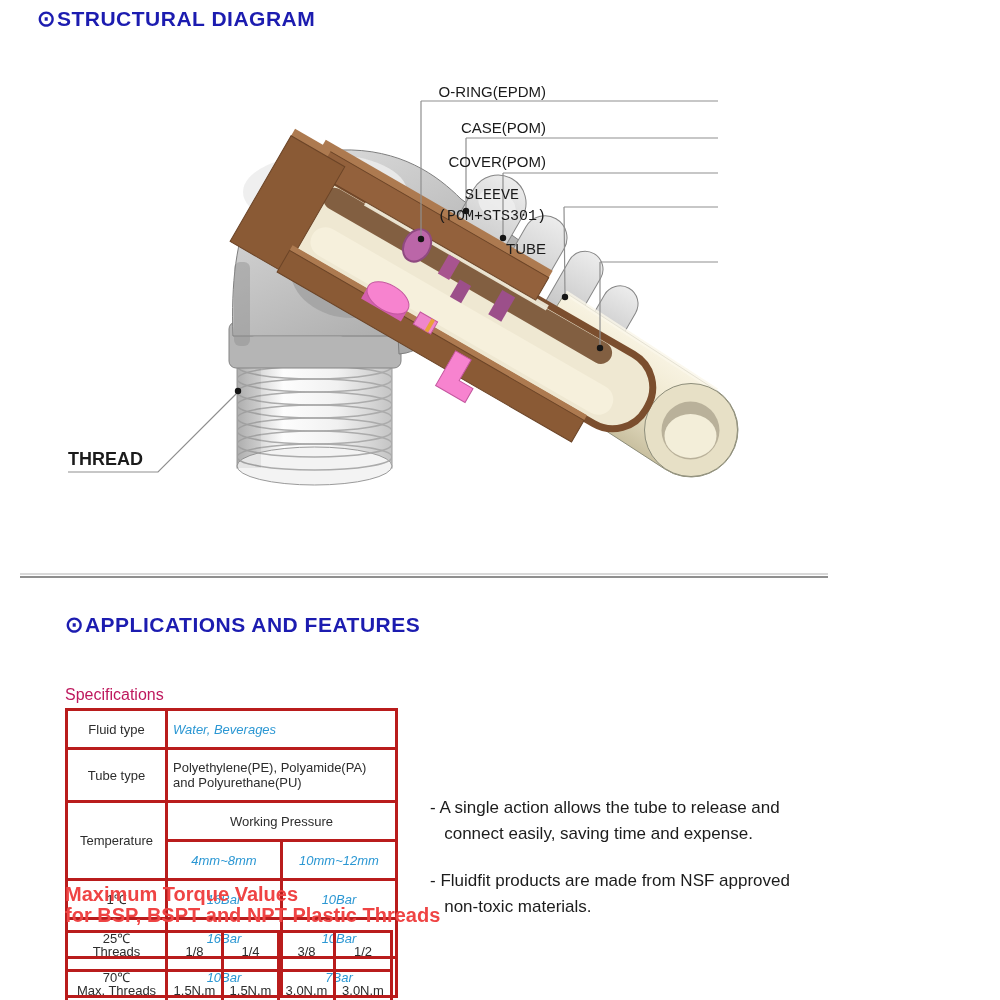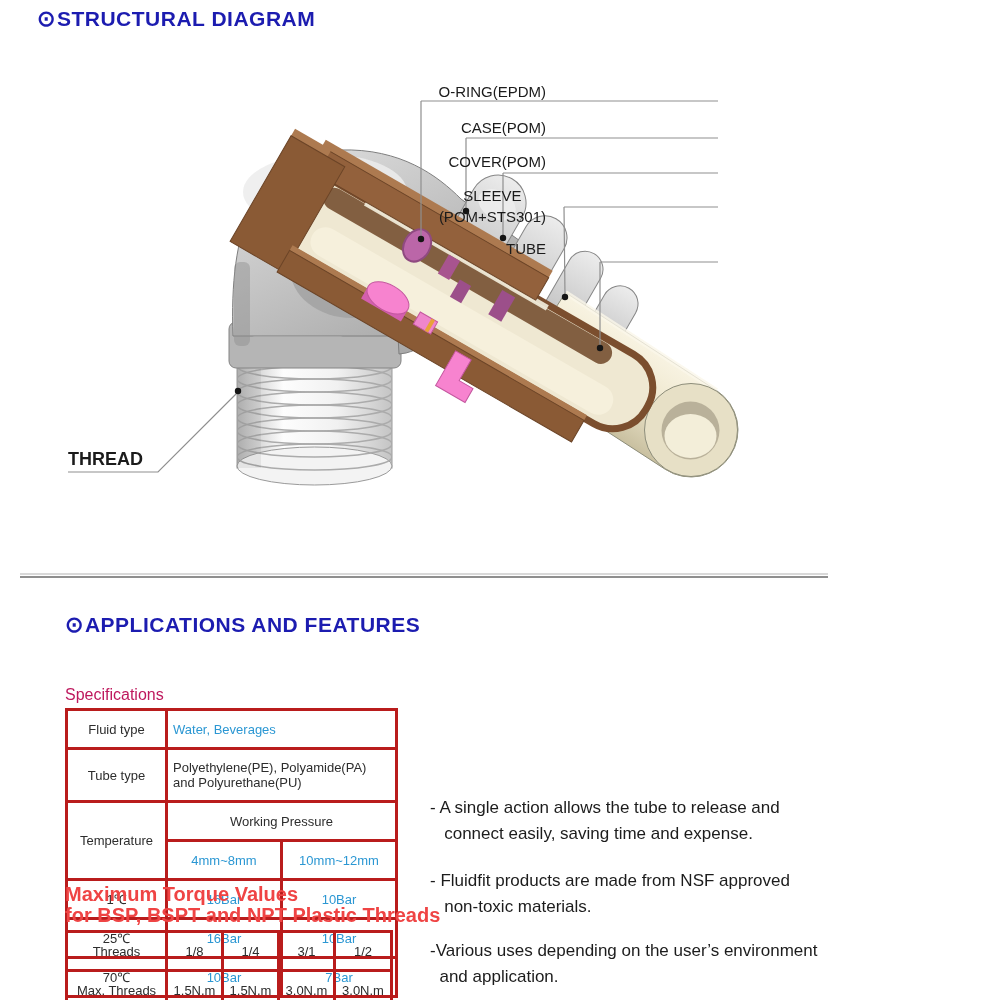--- a/index.html
+++ b/index.html
@@ -10,33 +10,33 @@
   .sec-title {
     position:absolute; left:37px; color:#1c1cb0; font-size:21px; font-weight:bold;
     letter-spacing:0.5px; white-space:nowrap;
   }
   .sec-title .bullseye { font-weight:bold; font-size:22px; margin-right:1px; }
   .figure-svg { position:absolute; left:0; top:0; }
   .dlabel {
     position:absolute; right:282px; font-size:15px; color:#1b1b1b;
     white-space:nowrap; text-align:right; line-height:21px;
   }
-  .dlabel.center { text-align:center; }
+  .dlabel.center { text-align:center;font-family:Liberation Mono, monospace; }
   .dlabel-left { position:absolute; font-size:18px; color:#1b1b1b; white-space:nowrap;font-weight:bold; }
   .divider {
     position:absolute; left:20px; top:573px; width:947px; height:0;
     border-top:2px solid #d9d9d9; box-shadow:0 3px 0 #8f8f8f;
   }
   .sub-title { position:absolute; color:#be185d; font-weight:normal; font-size:16px; white-space:nowrap; }
   .sub-title2 { position:absolute; color:#ef4444; font-weight:bold; font-size:20px; line-height:21px; white-space:pre-line; }
   table.doc { position:absolute; border-collapse:collapse; table-layout:fixed; font-size:13px; color:#2d2d2d; }
   table.doc td { border:3px solid #b91c1c; text-align:center; padding:8px 5px; height:20px; line-height:15px; }
   table.spec  td.tall { height:34px; }
   table.doc td.left { text-align:left; }
-  table.doc td.blue { color:#2b97d3; }
+  table.doc td.blue { color:#2b97d3;font-style:italic; }
   .feature {
     position:absolute; left:430px; width:565px; font-size:17px; line-height:26px;
     color:#1c1c1c; white-space:pre-wrap;
   }
 </style>
 </head>
 <body>
 
 <div class="page">
 
@@ -231,33 +231,31 @@
         <col style="width:56px">
         <col style="width:56px">
         <col style="width:56px">
         <col style="width:57px">
       </colgroup>
     <tbody>
       <tr>
         <td>Threads</td>
         <td>1/8</td>
         <td>1/4</td>
-        <td>3/1</td>
+        <td>3/8</td>
         <td>1/2</td>
       </tr>
       <tr>
         <td>Max. Threads</td>
         <td>1.5N.m</td>
         <td>1.5N.m</td>
         <td>3.0N.m</td>
         <td>3.0N.m</td>
       </tr>
     </tbody>
   </table>
 
   <div class="feature" style="top:795px;">- A single action allows the tube to release and
    connect easily, saving time and expense.</div>
   <div class="feature" style="top:868px;">- Fluidfit products are made from NSF approved
    non-toxic materials.</div>
-  <div class="feature" style="top:938px;">-Various uses depending on the user’s environment
-  and application.</div>
 
 </div>
 
 </body></html>

